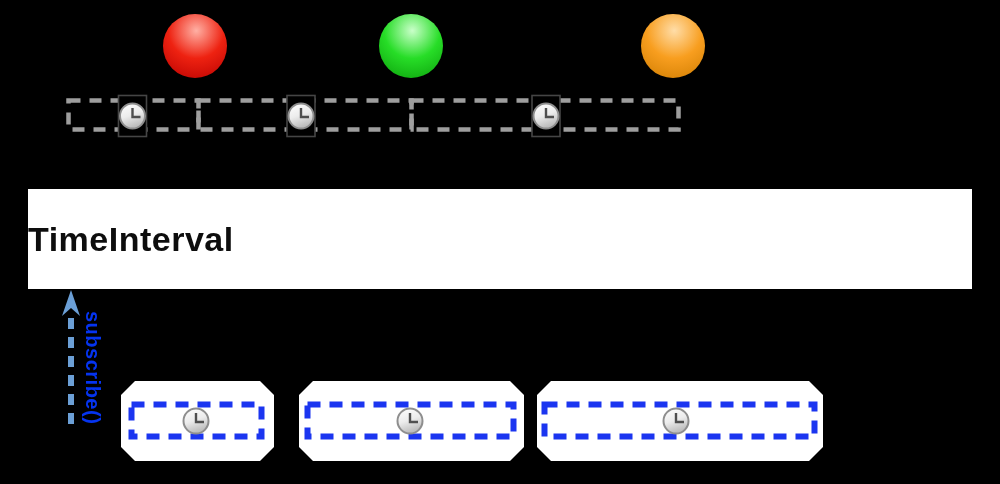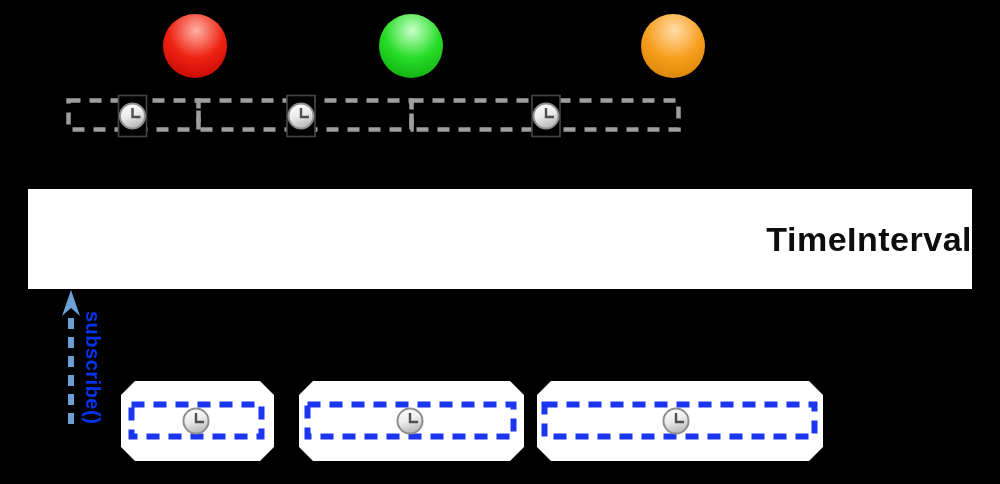--- a/index.html
+++ b/index.html
@@ -26,21 +26,21 @@
   
   .op-box {
     position: absolute;
     left: 28px;
     top: 189px;
     width: 944px;
     height: 100px;
     background: var(--opbox, #fff);
     display: flex;
     align-items: center;
-    justify-content: flex-end;
+    justify-content: flex-start;
   }
   .op-label {
     font-size: 34px;
     font-weight: bold;
     color: var(--optext, #0d0d0d);
     letter-spacing: 0.5px;
   }
 
   
   .out-box {

